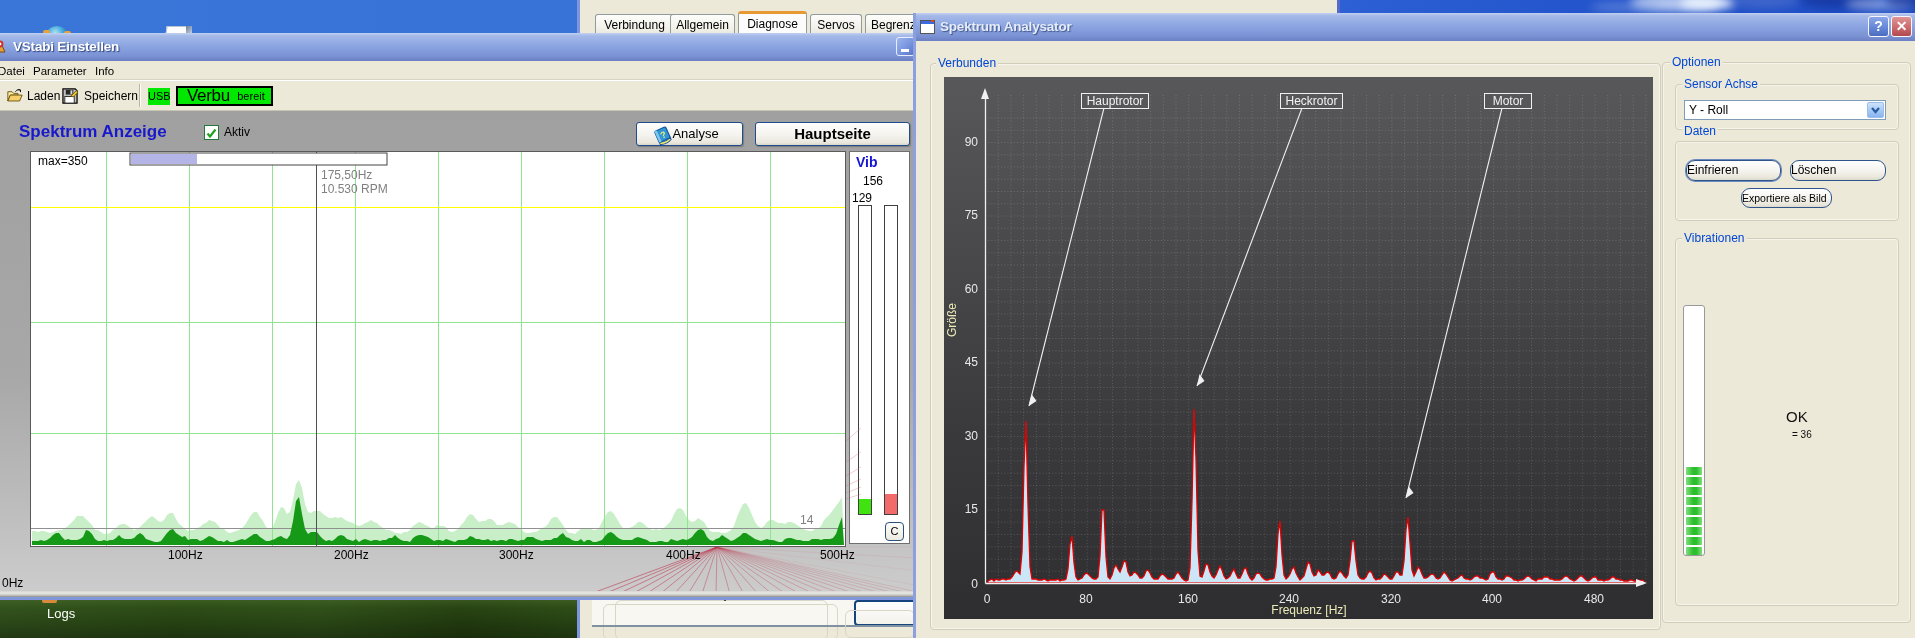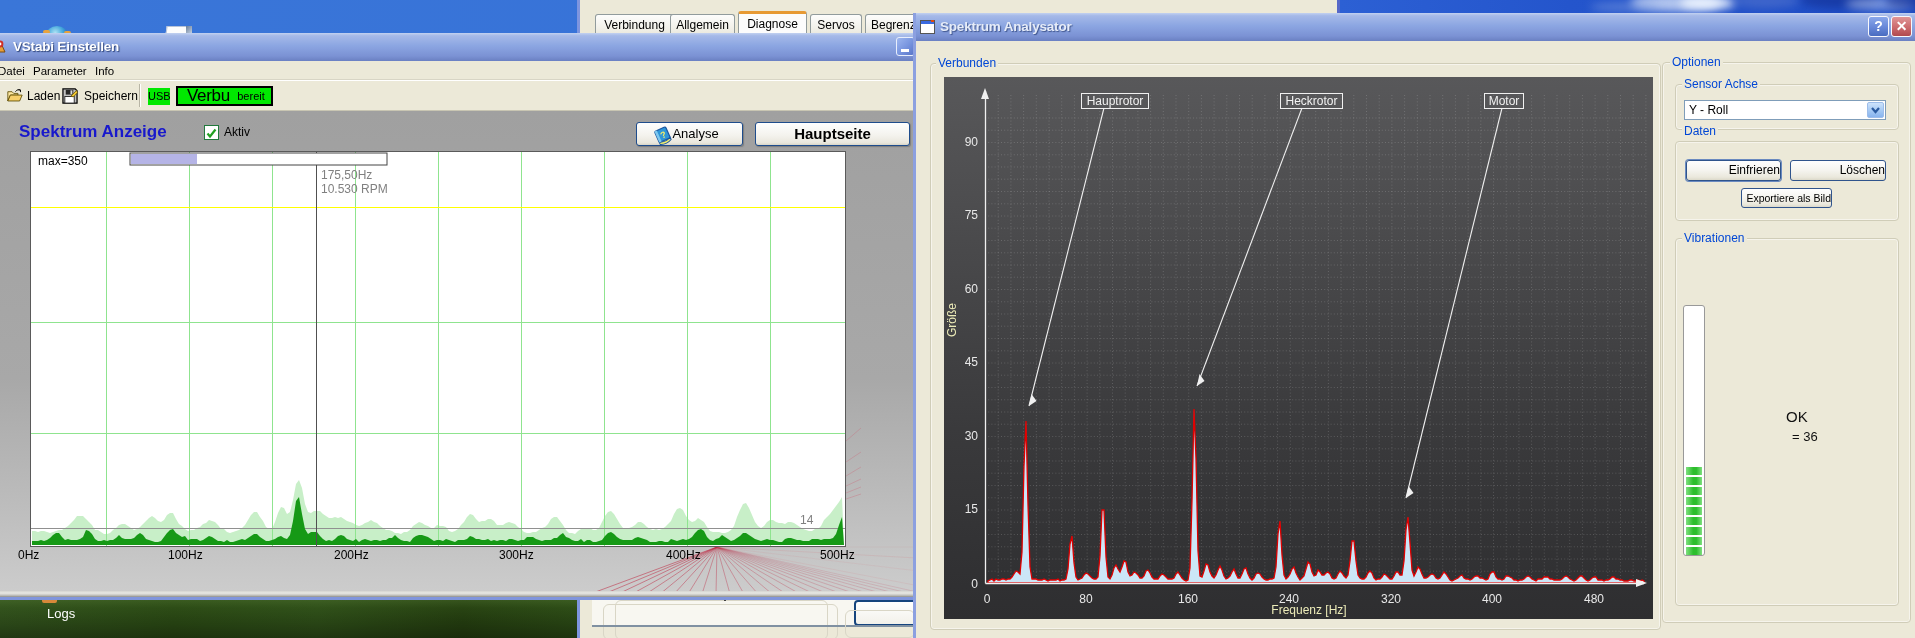--- a/index.html
+++ b/index.html
@@ -20,21 +20,21 @@
 #vib{position:absolute;left:854px;top:40px;width:59px;height:391px;background:#fff;border:1px solid #6f6f6f;}
 .xlab{position:absolute;top:437px;font-size:12px;color:#000;}
 .btn{position:absolute;background:linear-gradient(180deg,#fefefe 0%,#f4f3ee 55%,#e9e7dd 90%,#d8d5c8 100%);border:1px solid #1e4c8c;border-radius:3px;box-sizing:border-box;text-align:center;font-size:13px;color:#000;box-shadow:1px 1px 1px rgba(90,90,90,.5);}
 #rightwin{position:absolute;left:913px;top:13px;width:1002px;height:625px;background:#ece9d8;}
 #rborder{position:absolute;left:0;top:0;width:3px;height:625px;background:#8ca0e0;}
 #rtitle{position:absolute;left:0;top:0;width:1002px;height:28px;background:linear-gradient(180deg,#c2d1f0 0%,#a5b9e8 10%,#8ca6e2 45%,#7b92d4 82%,#6e84c6 96%,#6b81c4 100%);}
 .gbox{position:absolute;border:1px solid #d0cdb8;border-radius:4px;box-shadow:inset 0 0 0 1px rgba(255,255,255,.5);}
 .glab{position:absolute;font-size:12px;color:#0046d5;background:#ece9d8;padding:0 2px;}
 .gd{stroke:rgba(255,255,255,.17);stroke-width:1;stroke-dasharray:1 2.2;}
 .xbtn{position:absolute;width:21px;height:21px;border-radius:3px;border:1px solid #f8f8fc;box-sizing:border-box;color:#fff;text-align:center;font-weight:bold;font-size:14px;line-height:19px;}
-.rbtn{position:absolute;background:linear-gradient(180deg,#fefefe 0%,#f5f4ef 50%,#eae8dc 85%,#dcd9ca 100%);border:1px solid #2f548c;border-radius:3px;box-sizing:border-box;text-align:right;color:#000;white-space:nowrap;}
+.rbtn{position:absolute;background:linear-gradient(180deg,#fefefe 0%,#f5f4ef 50%,#eae8dc 85%,#dcd9ca 100%);border:1px solid #2f548c;border-radius:9px;box-sizing:border-box;text-align:left;color:#000;white-space:nowrap;}
 .annbox{position:absolute;border:1px solid #f0f0f0;color:#f2f2f2;font-size:12px;text-align:center;background:rgba(88,88,90,.45);height:16px;line-height:15px;box-sizing:border-box;white-space:nowrap;}
 </style></head>
 <body>
 <div id="desk">
 <div class="abs" style="left:46px;top:26px;width:22px;height:18px;border-radius:50%;background:radial-gradient(circle at 42% 38%,#aee4f4 0%,#46a8dc 45%,#1a6cbc 80%);"></div>
 <div class="abs" style="left:43px;top:30px;width:7px;height:4px;background:#e8a33d;border-radius:2px;"></div>
 <div class="abs" style="left:64px;top:31px;width:7px;height:4px;background:#e8a33d;border-radius:2px;"></div>
 <div class="abs" style="left:166px;top:26px;width:22px;height:8px;background:#fdfdfd;border:1px solid #b8c4d8;transform:skewX(-8deg);"></div>
 <div class="abs" style="left:186px;top:26px;width:6px;height:8px;background:linear-gradient(135deg,#6a7f9a,#c8d4e4);"></div>
 <div class="abs" style="left:1340px;top:0;width:575px;height:14px;background:linear-gradient(90deg,#2c60d4 0%,#2455cc 40%,#1e4cc4 100%);"></div>
@@ -133,29 +133,39 @@
     <polygon points="1,393 1,389 4,389 7,389 10,388 13,389 16,388 19,386 22,383 25,381 28,381 31,385 34,388 37,387 40,388 43,388 46,388 49,387 52,385 55,378 58,379 61,382 64,387 67,389 70,389 73,388 76,389 79,388 82,388 85,386 88,383 91,386 94,387 97,387 100,387 103,386 106,383 109,381 112,383 115,387 118,388 121,389 124,390 127,390 130,389 133,385 136,381 139,378 142,377 145,381 148,383 151,385 154,384 157,388 160,387 163,387 166,387 169,389 172,388 175,386 178,384 181,385 184,387 187,389 190,389 193,390 196,388 199,390 202,390 205,389 208,388 211,387 214,388 217,386 220,384 223,382 226,382 229,385 232,387 235,389 238,389 241,388 244,387 247,385 250,384 253,386 256,387 259,383 262,369 265,349 268,345 271,362 274,377 277,382 280,380 283,380 286,380 289,384 292,387 295,389 298,388 301,389 304,387 307,384 310,383 313,384 316,387 319,388 322,389 325,387 328,390 331,388 334,387 337,388 340,389 343,388 346,388 349,389 352,388 355,388 358,386 361,386 364,383 367,386 370,388 373,389 376,389 379,390 382,386 385,384 388,383 391,383 394,384 397,385 400,387 403,389 406,388 409,388 412,389 415,387 418,388 421,389 424,390 427,388 430,388 433,388 436,387 439,384 442,385 445,387 448,387 451,388 454,388 457,387 460,389 463,388 466,389 469,388 472,388 475,389 478,387 481,387 484,388 487,389 490,388 493,388 496,385 499,385 502,385 505,387 508,388 511,389 514,388 517,388 520,388 523,386 526,386 529,383 532,381 535,385 538,386 541,388 544,389 547,389 550,387 553,390 556,388 559,388 562,390 565,390 568,389 571,388 574,384 577,381 580,380 583,382 586,385 589,387 592,388 595,388 598,388 601,388 604,386 607,385 610,386 613,387 616,388 619,390 622,390 625,390 628,389 631,389 634,390 637,390 640,387 643,388 646,389 649,388 652,387 655,388 658,387 661,385 664,381 667,378 670,377 673,379 676,385 679,388 682,389 685,387 688,386 691,383 694,385 697,387 700,389 703,388 706,386 709,384 712,381 715,381 718,383 721,385 724,387 727,388 730,389 733,388 736,387 739,388 742,388 745,389 748,390 751,390 754,387 757,386 760,386 763,387 766,388 769,388 772,389 775,389 778,389 781,387 784,387 787,387 790,388 793,387 796,387 799,387 802,386 805,382 808,373 811,365 813,393" fill="#169916"></polygon>
     <line x1="285.5" y1="0" x2="285.5" y2="394" stroke="#505050" stroke-width="1"></line>
     <rect x="99" y="1" width="257" height="12" fill="#fff" stroke="#444" stroke-width="1"></rect>
     <rect x="100" y="2" width="66" height="10" fill="#b5b4e6"></rect>
     <text x="7" y="13" font-size="12" fill="#000">max=350</text>
     <text x="290" y="27" font-size="12" fill="#808080">175,50Hz</text>
     <text x="290" y="41" font-size="12" fill="#808080">10.530 RPM</text>
     <text x="769" y="372" font-size="12" fill="#808080">14</text>
    </svg>
   </div>
+  <div id="vib">
+    <div class="abs" style="left:6px;top:2px;font-size:14px;font-weight:bold;color:#1414d4;">Vib</div>
+    <div class="abs" style="left:13px;top:22px;font-size:12px;">156</div>
+    <div class="abs" style="left:2px;top:39px;font-size:12px;">129</div>
+    <div class="abs" style="left:8px;top:53px;width:14px;height:310px;border:1px solid #404040;background:#fff;box-sizing:border-box;"></div>
+    <div class="abs" style="left:34px;top:53px;width:14px;height:310px;border:1px solid #404040;background:#fff;box-sizing:border-box;"></div>
+    <div class="abs" style="left:9px;top:347px;width:12px;height:15px;background:#3fe30f;"></div>
+    <div class="abs" style="left:35px;top:342px;width:12px;height:20px;background:#f26a6a;"></div>
+    <div class="abs" style="left:35px;top:370px;width:17px;height:17px;border:1px solid #29527a;border-radius:4px;background:linear-gradient(180deg,#fdfdfc,#eceadf);font-size:11px;text-align:center;line-height:16px;">C</div>
+  </div>
   <svg class="abs" style="left:0;top:0;pointer-events:none;" width="919" height="486">
         <line x1="851" y1="388" x2="866" y2="383" stroke="rgba(205,90,110,0.30)" stroke-width="1"></line>
 <line x1="851" y1="382" x2="866" y2="376" stroke="rgba(205,90,110,0.30)" stroke-width="1"></line>
 <line x1="851" y1="375" x2="866" y2="368" stroke="rgba(205,90,110,0.30)" stroke-width="1"></line>
 <line x1="851" y1="365" x2="866" y2="356" stroke="rgba(205,90,110,0.30)" stroke-width="1"></line>
 <line x1="851" y1="351" x2="866" y2="341" stroke="rgba(205,90,110,0.30)" stroke-width="1"></line>
 <line x1="851" y1="330" x2="866" y2="317" stroke="rgba(205,90,110,0.30)" stroke-width="1"></line>
       </svg>
-  <div class="xlab" style="left:23px;">0Hz</div>
+  <div class="xlab" style="left:7px;margin-top:28px;">0Hz</div>
   <div class="xlab" style="left:173px;">100Hz</div>
   <div class="xlab" style="left:339px;">200Hz</div>
   <div class="xlab" style="left:504px;">300Hz</div>
   <div class="xlab" style="left:671px;">400Hz</div>
   <div class="xlab" style="left:825px;">500Hz</div>
  </div>
  <div class="abs" style="left:0;top:558px;width:919px;height:6px;background:linear-gradient(180deg,#d4d4d0 0%,#e8e8e4 35%,#c4c4c0 70%,#8e8e8a 100%);"></div>
  <div id="ltitle">
   <div class="abs" style="left:-2px;top:6px;width:14px;height:15px;"><svg width="14" height="15" viewBox="0 0 14 15">
           <path d="M2 13 L7 2 L12 13 Z" fill="#e8a03a" stroke="#7a4a10"></path>
@@ -322,21 +332,21 @@
           <text x="345" y="526">240</text>
           <text x="447" y="526">320</text>
           <text x="548" y="526">400</text>
           <text x="650" y="526">480</text>
    </g>
    <text x="12" y="243" font-size="12" fill="#ecebb8" text-anchor="middle" transform="rotate(-90 12 243)">Größe</text>
    <text x="365" y="537" font-size="12" fill="#ecebb8" text-anchor="middle">Frequenz [Hz]</text>
   </svg>
   <div class="annbox" style="left:137px;top:16px;width:68px;">Hauptrotor</div>
   <div class="annbox" style="left:336px;top:16px;width:63px;">Heckrotor</div>
-  <div class="annbox" style="left:540px;top:16px;width:40px;">Motor</div>
+  <div class="annbox" style="left:540px;top:16px;width:48px;">Motor</div>
  </div>
  <div class="gbox" style="left:749px;top:49px;width:247px;height:559px;"></div>
  <div class="glab" style="left:757px;top:42px;">Optionen</div>
  <div class="gbox" style="left:762px;top:71px;width:222px;height:44px;"></div>
  <div class="glab" style="left:769px;top:64px;">Sensor Achse</div>
  <div class="abs" style="left:771px;top:87px;width:202px;height:20px;background:#fff;border:1px solid #7f9db9;box-sizing:border-box;font-size:12px;line-height:18px;padding-left:4px;">Y - Roll
    <div class="abs" style="right:1px;top:1px;width:17px;height:16px;border-radius:2px;background:linear-gradient(180deg,#cde3fc 0%,#a8cbf4 50%,#88b4ee 100%);border:1px solid #9dbdea;box-sizing:border-box;"><svg width="15" height="14">
           <path d="M4 5 L7.5 9 L11 5" stroke="#2a5aa0" stroke-width="2.2" fill="none"></path>
         </svg></div>
  </div>
@@ -352,21 +362,21 @@
 <div class="abs" style="left:2px;top:231px;width:16px;height:8px;background:linear-gradient(90deg,#7fe07f,#2dbe2d 45%,#2dbe2d 65%,#7fe07f);"></div>
 <div class="abs" style="left:2px;top:221px;width:16px;height:8px;background:linear-gradient(90deg,#7fe07f,#2dbe2d 45%,#2dbe2d 65%,#7fe07f);"></div>
 <div class="abs" style="left:2px;top:211px;width:16px;height:8px;background:linear-gradient(90deg,#7fe07f,#2dbe2d 45%,#2dbe2d 65%,#7fe07f);"></div>
 <div class="abs" style="left:2px;top:201px;width:16px;height:8px;background:linear-gradient(90deg,#7fe07f,#2dbe2d 45%,#2dbe2d 65%,#7fe07f);"></div>
 <div class="abs" style="left:2px;top:191px;width:16px;height:8px;background:linear-gradient(90deg,#7fe07f,#2dbe2d 45%,#2dbe2d 65%,#7fe07f);"></div>
 <div class="abs" style="left:2px;top:181px;width:16px;height:8px;background:linear-gradient(90deg,#7fe07f,#2dbe2d 45%,#2dbe2d 65%,#7fe07f);"></div>
 <div class="abs" style="left:2px;top:171px;width:16px;height:8px;background:linear-gradient(90deg,#7fe07f,#2dbe2d 45%,#2dbe2d 65%,#7fe07f);"></div>
 <div class="abs" style="left:2px;top:161px;width:16px;height:8px;background:linear-gradient(90deg,#7fe07f,#2dbe2d 45%,#2dbe2d 65%,#7fe07f);"></div> 
     </div>
  <div class="abs" style="left:873px;top:395px;font-size:15px;color:#111;">OK</div>
- <div class="abs" style="left:879px;top:416px;font-size:13px;color:#111;">= 36</div>
+ <div class="abs" style="left:879px;top:416px;font-size:10px;color:#111;">= 36</div>
  <div id="rtitle">
   <div class="abs" style="left:7px;top:7px;width:15px;height:14px;background:#fff;border:1px solid #555;box-sizing:border-box;">
         <div class="abs" style="left:0;top:0;width:13px;height:3px;background:#3a6ae0;"></div>
         <div class="abs" style="left:10px;top:-1px;width:3px;height:2px;background:#e04a10;"></div>
       </div>
   <div class="abs" style="left:27px;top:6px;font-size:13.5px;font-weight:bold;color:#e6ecf8;text-shadow:1px 1px 1px rgba(20,40,90,.6);letter-spacing:-.2px;">Spektrum Analysator</div>
   <div class="xbtn" style="left:955px;top:3px;background:linear-gradient(180deg,#8aa7ea 0%,#6787d8 55%,#4a6cc0 100%);">?</div>
   <div class="xbtn" style="left:978px;top:3px;background:linear-gradient(180deg,#e09596 0%,#cc6a6d 55%,#b04a4e 100%);">✕</div>
  </div>
  <div id="rborder"></div>

